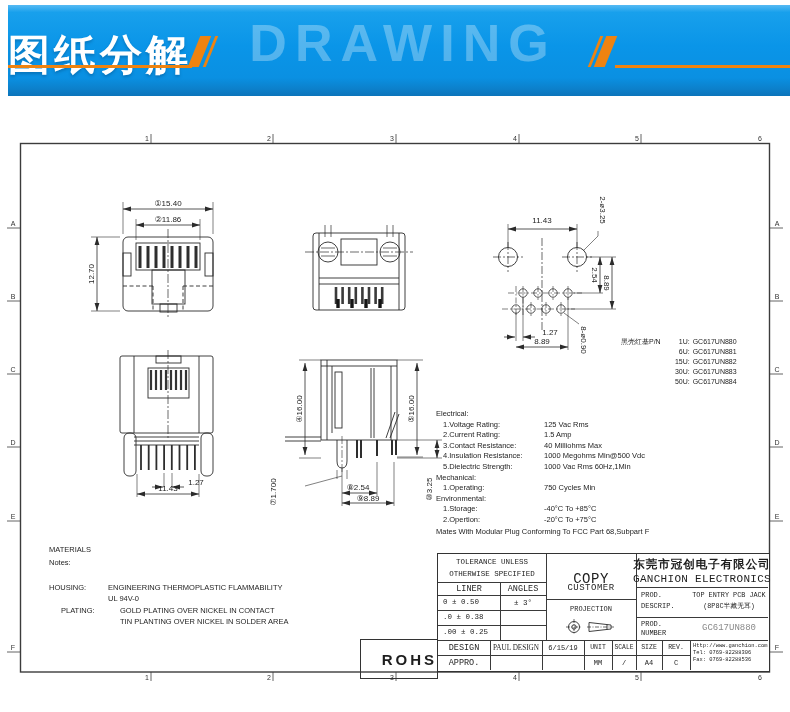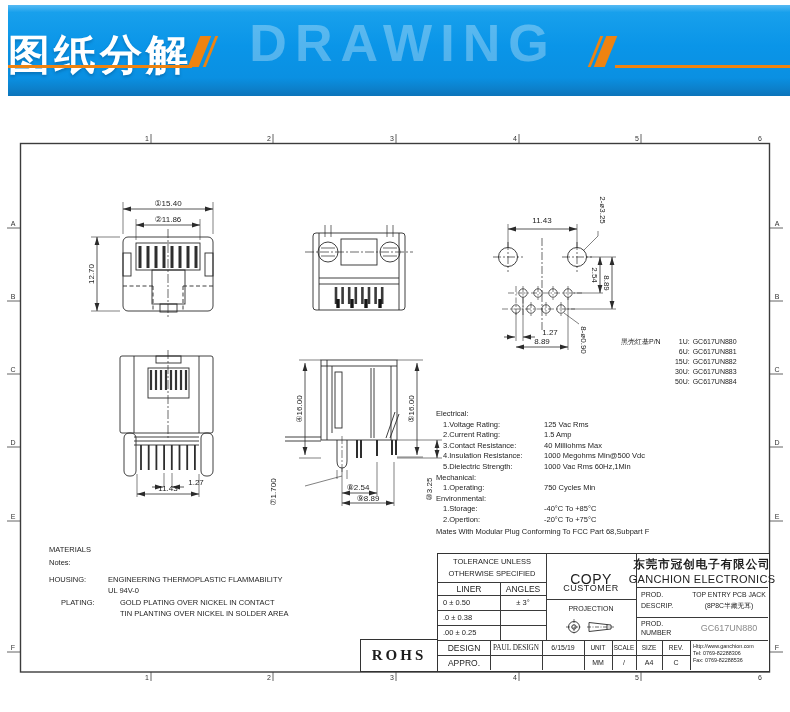--- a/index.html
+++ b/index.html
@@ -29,36 +29,36 @@
   .specs{left:436px;top:409px;width:332px;}
   .spec-row{display:flex;}
   .sl{width:108px;}
   .sl.ind{padding-left:7px;width:101px;}
   .spec-footer{margin-top:1px;}
   
   .notes{left:49px;top:543px;width:330px;font-size:7.5px;}
   .note-line{line-height:13px;white-space:nowrap;}
   .note-row{display:flex;white-space:nowrap;line-height:10.5px;}
   .nl{width:59px;}
-  .mt7{margin-top:6px;}.mt4{margin-top:4px;}.mt2{margin-top:2px;margin-left:12px;}
+  .mt7{margin-top:14px;}.mt4{margin-top:4px;}.mt2{margin-top:2px;margin-left:12px;}
   
   .pn{left:621px;top:337px;font-size:7px;line-height:10px;display:flex;white-space:nowrap;}
   .pn-head{margin-right:5px;}
   .pn-row{display:flex;}
   .pn-u{width:24px;text-align:right;}
   .pn-v{margin-left:3px;}
   
   .tblock{left:437px;top:553px;width:333px;height:119px;border:1.3px solid #333;
           box-sizing:border-box;background:#fff;}
-  .tb{position:absolute;box-sizing:border-box;white-space:nowrap;}
+  .tb{position:absolute;box-sizing:border-box;white-space:nowrap;font-family:Liberation Mono, monospace;}
   .bline{position:absolute;background:#3a3a3a;}
   .cc{display:flex;align-items:center;justify-content:center;text-align:center;}
-  .rohs-box{left:360px;top:639px;width:78px;height:33px;border:1.3px solid #333;
-    box-sizing:border-box;display:flex;align-items:center;justify-content:center;
-    font-family:Liberation Serif, serif;font-weight:bold;font-size:15px;letter-spacing:3px;}
+  .rohs-box{left:360px;top:639px;width:78px;height:40px;border:1.3px solid #333;
+    box-sizing:border-box;display:flex;align-items:center;justify-content:flex-end;
+    font-family:Liberation Sans, sans-serif;font-weight:bold;font-size:15px;letter-spacing:3px;}
   .gray{color:#8a8a8a;}
   .serif{font-family:"Liberation Serif",serif;}
   
   svg.art{position:absolute;left:0;top:0;}
   svg text{font-family:"Liberation Sans",sans-serif;font-size:8px;fill:#1d1d1d;}
   .zt{font-size:7px;fill:#333;}
 </style>
 </head>
 <body>
 

